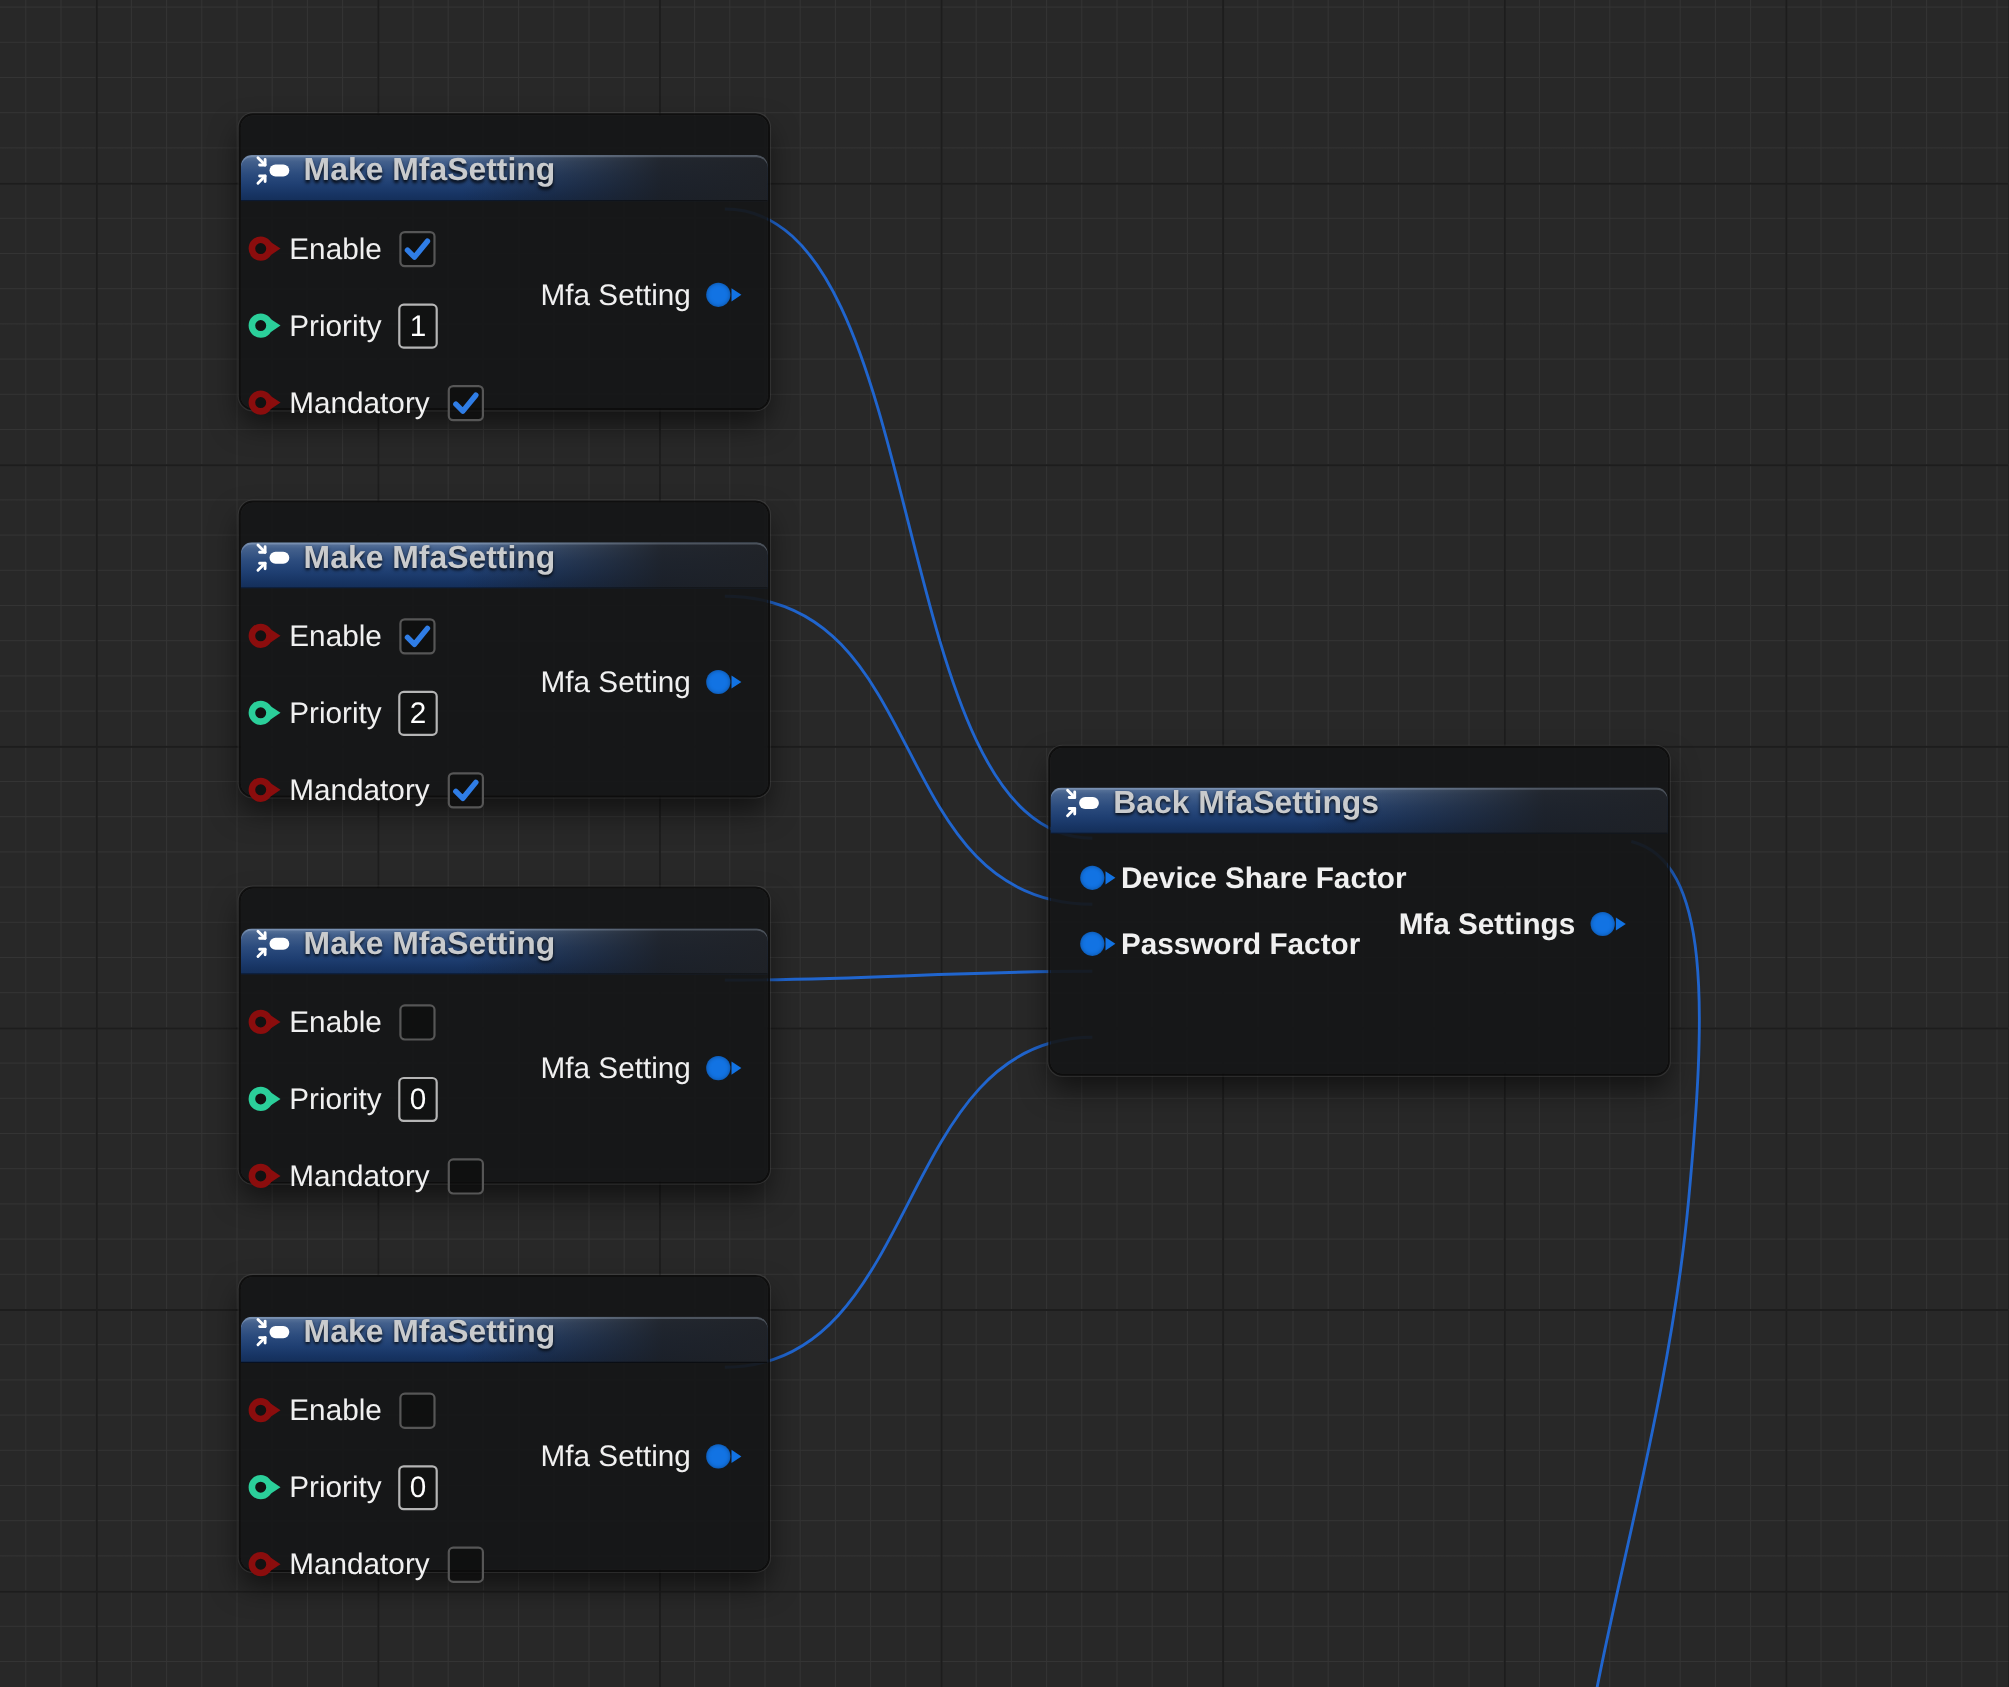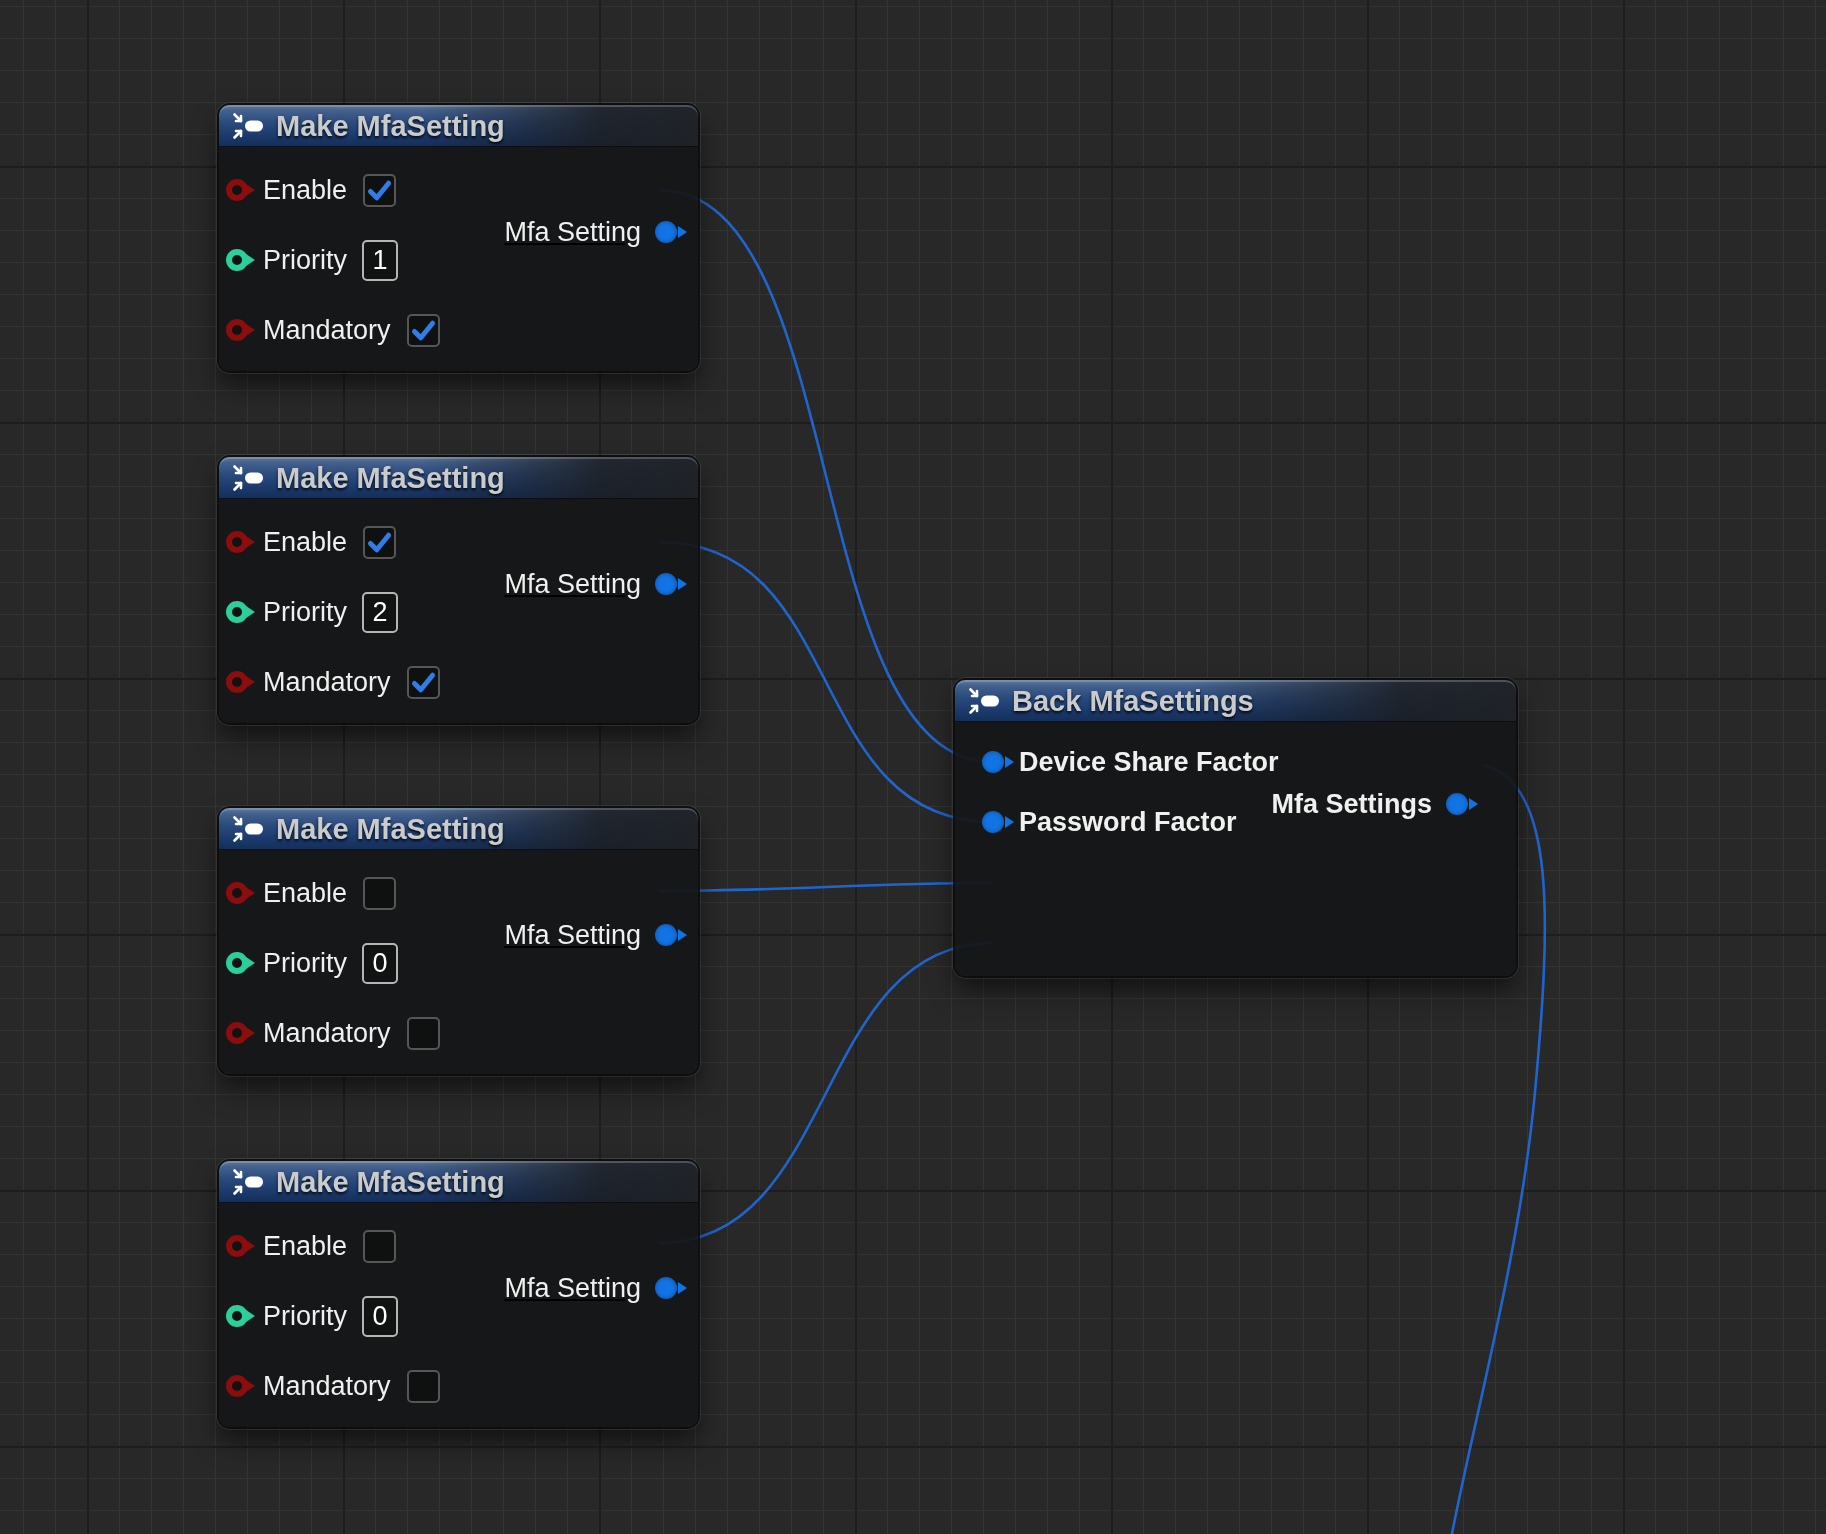--- a/index.html
+++ b/index.html
@@ -23,26 +23,27 @@
 
   .node{
     position:absolute;z-index:2;
     border-radius:11px;
     background:var(--node-body,rgba(22,23,24,0.93));
     box-shadow:0 0 0 2px rgba(8,8,8,0.85), 0 0 0 3px rgba(120,120,120,0.22), 0 14px 26px rgba(0,0,0,0.55);
     overflow:visible;
   }
   .header{
     height:42px;border-radius:10px 10px 0 0;overflow:hidden;
-    display:flex;align-items:center;
+    display:flex;align-items:flex-start;
     padding-left:13px;
     background-image:
       linear-gradient(90deg, rgba(28,30,34,0) 42%, rgba(28,30,34,0.88) 80%, rgba(31,33,37,0.97) 100%),
       linear-gradient(180deg, var(--header-blue-1,#607a9e) 0%, #43608c 14%, var(--header-blue-2,#2c4c7e) 40%, #1f3f72 64%, #173463 85%, var(--header-blue-3,#142e58) 100%);
     box-shadow:inset 0 2px 0 rgba(205,220,240,0.25), inset 0 -1px 0 rgba(0,0,0,0.6);
+    margin-top:36px;
   }
   .hicon{flex:0 0 auto;margin-right:10px;}
   .title{
     color:var(--title-color,#c9cbcd);
     font-size:29px;font-weight:bold;line-height:1;
     text-shadow:0 2px 3px rgba(0,0,0,0.85);
     white-space:nowrap;
   }
   .body{position:relative;padding-top:8px;}
   .wide .body{padding-top:10px;}
@@ -75,21 +76,21 @@
   .check{display:block;}
   .numbox{
     min-width:36px;height:41px;margin-left:15px;padding:0 6px;flex:0 0 auto;
     border:2px solid #b5b5b5;border-radius:5px;background:rgba(10,10,10,0.35);
     color:#ffffff;font-size:27px;display:flex;align-items:center;justify-content:center;
   }
   
   .outrow{
     position:absolute;display:flex;align-items:center;
   }
-  .node.small .outrow{top:50px;height:70px;right:21px;text-decoration:underline;}
+  .node.small .outrow{top:50px;height:70px;right:34px;}
   .node.wide  .outrow{top:52px;height:60px;right:48px;}
   .outrow .plabel{margin-left:0;margin-right:14px;}
   .outrow .pin{margin-right:0;}
 </style>
 </head>
 <body>
 
 <div class="canvas">
 
   <svg class="wires" width="1826" height="1534" viewBox="0 0 1826 1534">

